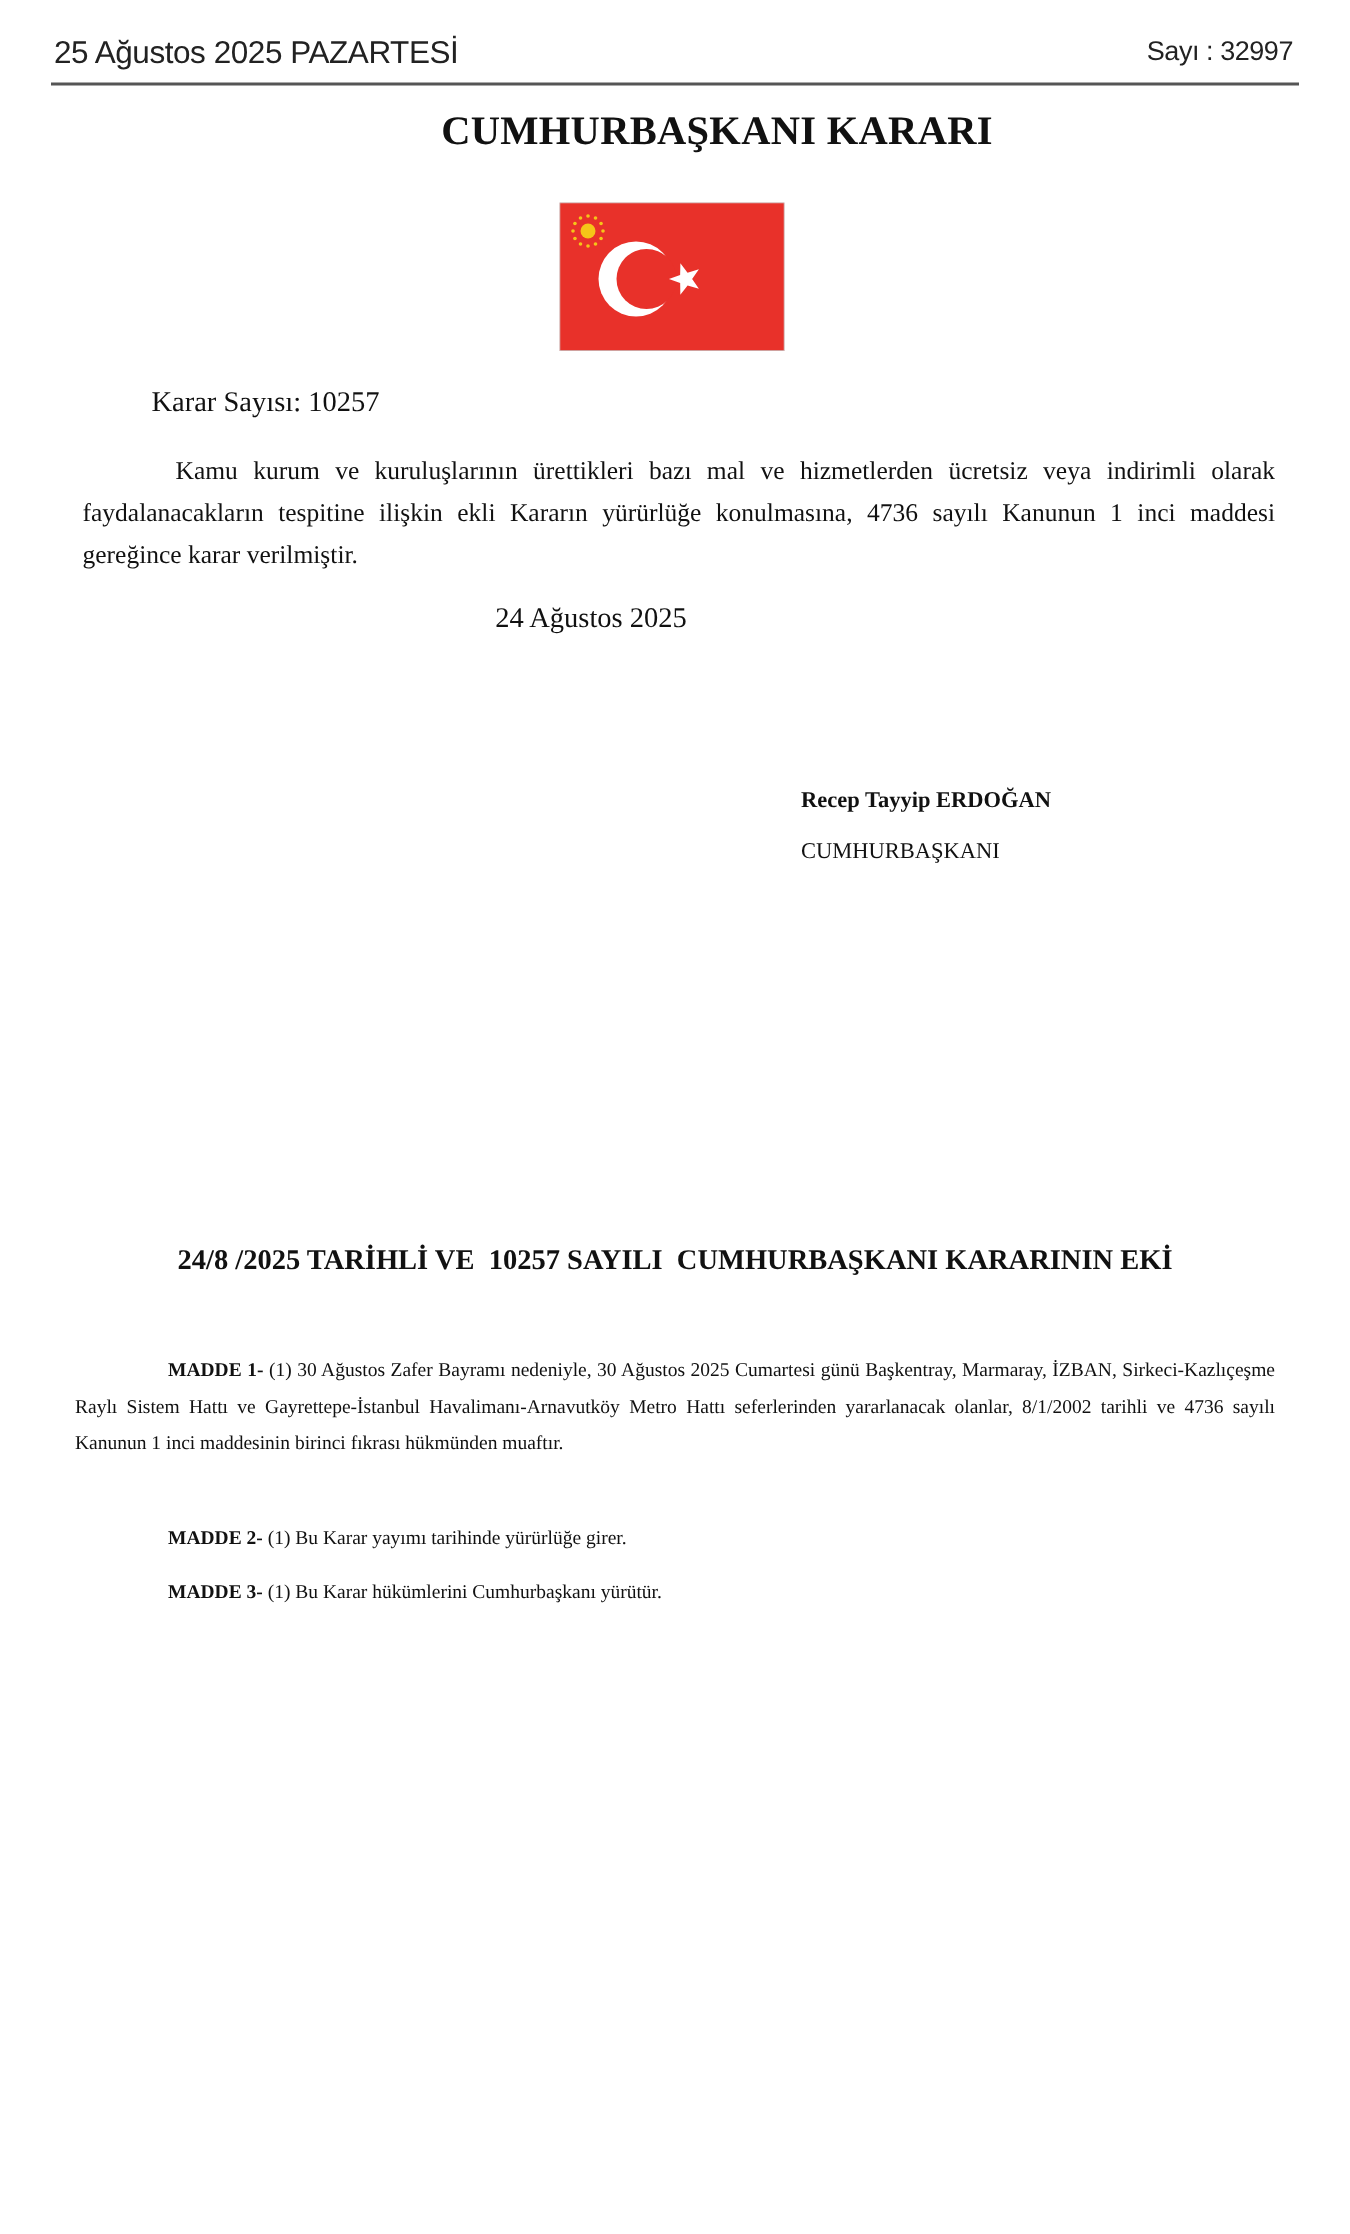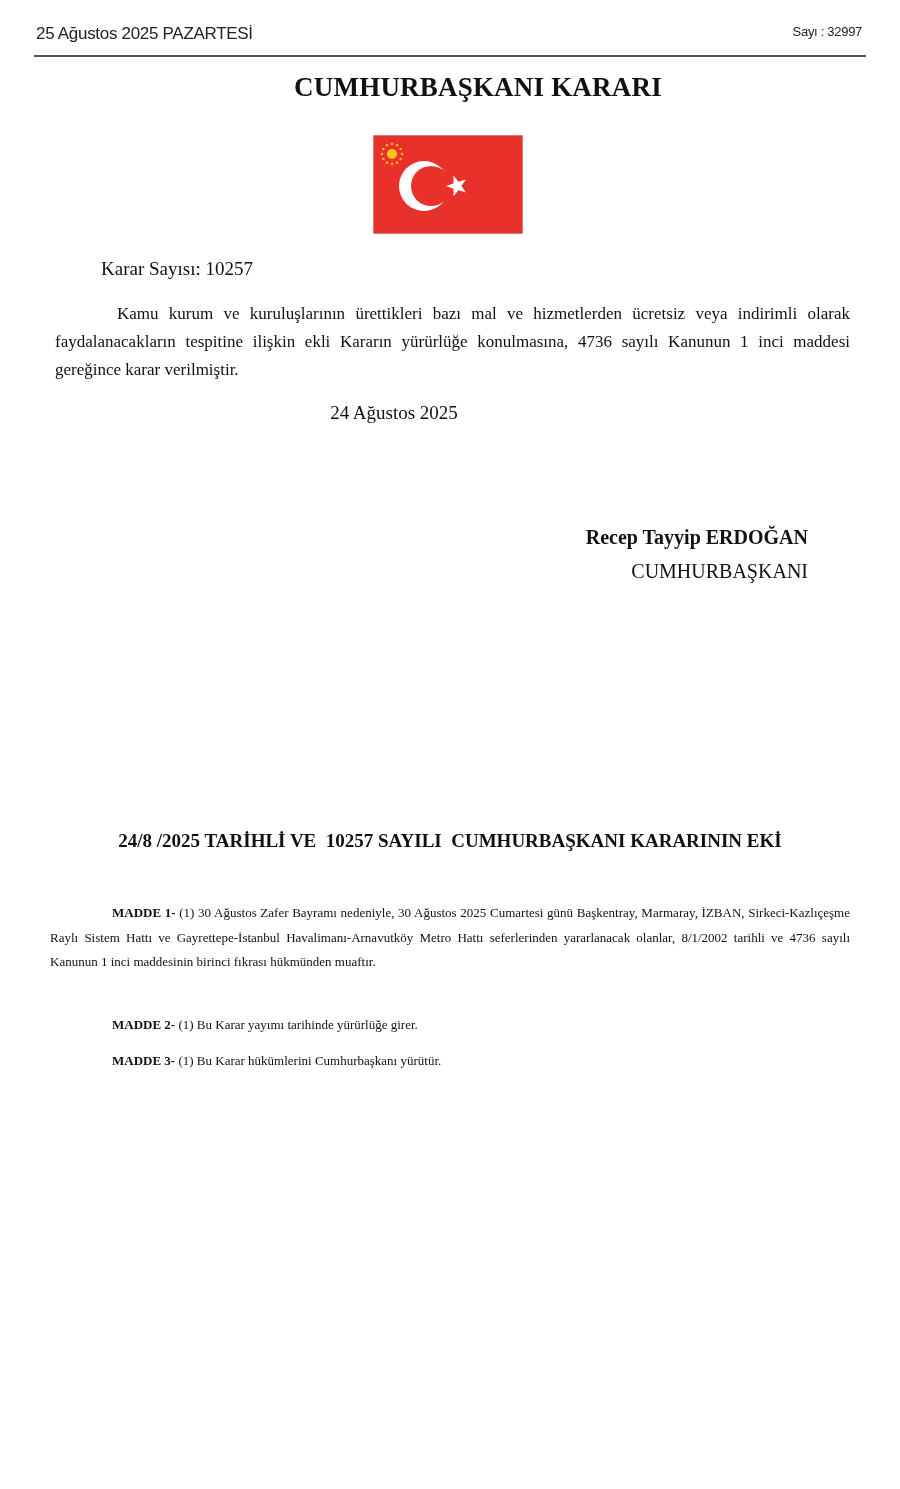--- a/index.html
+++ b/index.html
@@ -1,38 +1,38 @@
 <!DOCTYPE html>
 <html><head>
   <meta charset="utf-8">
   <style>
     html, body { margin: 0; padding: 0; background: #ffffff; }
     body { width: 900px; height: 1489px; position: relative; overflow: hidden; color: #111; }
     .serif { font-family: "Liberation Serif", "DejaVu Serif", serif; }
     .sans { font-family: "Liberation Sans", "DejaVu Sans", sans-serif; }
 
     .header { position: absolute; top: 16px; left: 34px; width: 832px; height: 40px; }
-    .hdr-date { position: absolute; left: 2px; top: 8px; font-size: 17px; color: #222; letter-spacing: -0.3px; }
+    .hdr-date { position: absolute; left: 2px; top: 8px; font-size: 21px; color: #222; letter-spacing: -0.3px; }
     .hdr-title { position: absolute; left: 0; right: 0; top: 0; text-align: center; font-size: 27px; font-weight: bold; color: #8b1a1a; }
-    .hdr-issue { position: absolute; right: 4px; top: 8px; font-size: 13px; color: #222; letter-spacing: -0.3px; }
+    .hdr-issue { position: absolute; right: 4px; top: 8px; font-size: 18px; color: #222; letter-spacing: -0.3px; }
     .hdr-rule { position: absolute; left: 34px; top: 55px; width: 832px; height: 2px; background: #555; }
 
     .doc-title { position: absolute; top: 72px; left: 0; width: 900px; text-align: center; font-size: 27px; font-weight: bold; letter-spacing: 0.2px; margin-left: 28px; }
 
     .flag { position: absolute; left: 373px; top: 135px; width: 150px; height: 99px; }
 
     .decision-no { position: absolute; left: 101px; top: 258px; font-size: 19px; font-weight: normal; }
 
     .para { position: absolute; left: 55px; width: 795px; font-size: 17px; line-height: 28px; text-align: justify; text-align-last: left; }
     .para .indent { display: inline-block; width: 62px; }
     .p-intro { top: 300px; }
 
     .sign-date { position: absolute; top: 402px; left: 0; width: 788px; text-align: center; font-size: 19px; }
 
-    .signer { position: absolute; left: 508px; width: 300px; text-align: right; font-size: 20px; }
+    .signer { position: absolute; left: 534px; width: 300px; text-align: left; font-size: 15px; }
     .signer-name { top: 526px; font-weight: bold; }
     .signer-role { top: 560px; }
 
     .annex-title { position: absolute; top: 828px; left: 0; width: 900px; text-align: center; font-size: 19px; font-weight: bold; line-height: 26px; }
     .annex-title .u { text-decoration: underline; }
 
     .madde { position: absolute; left: 50px; width: 800px; font-size: 13px; line-height: 24.5px; text-align: justify; text-align-last: left; }
     .madde .indent { display: inline-block; width: 62px; }
     .madde b { font-weight: bold; }
     .m1 { top: 901px; }

